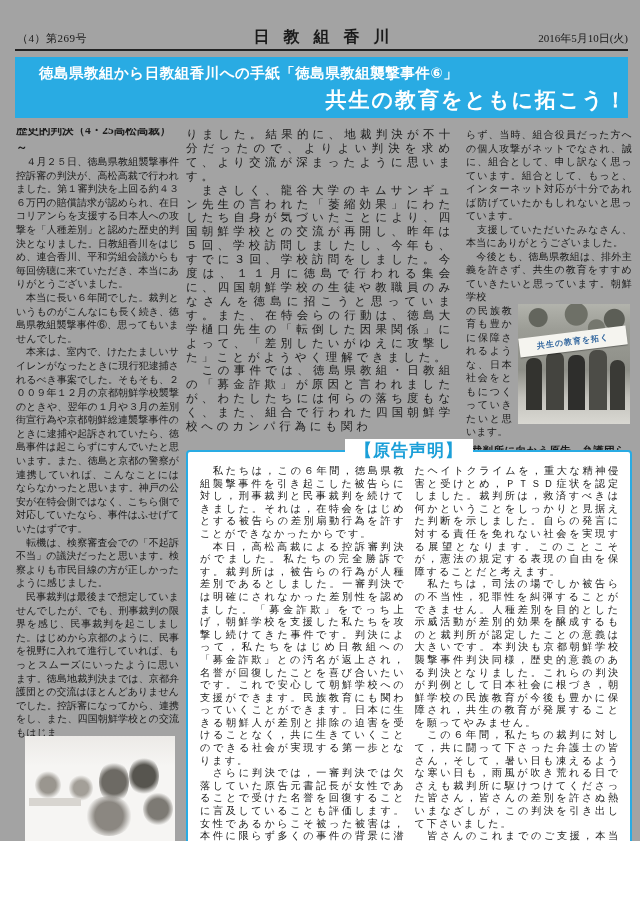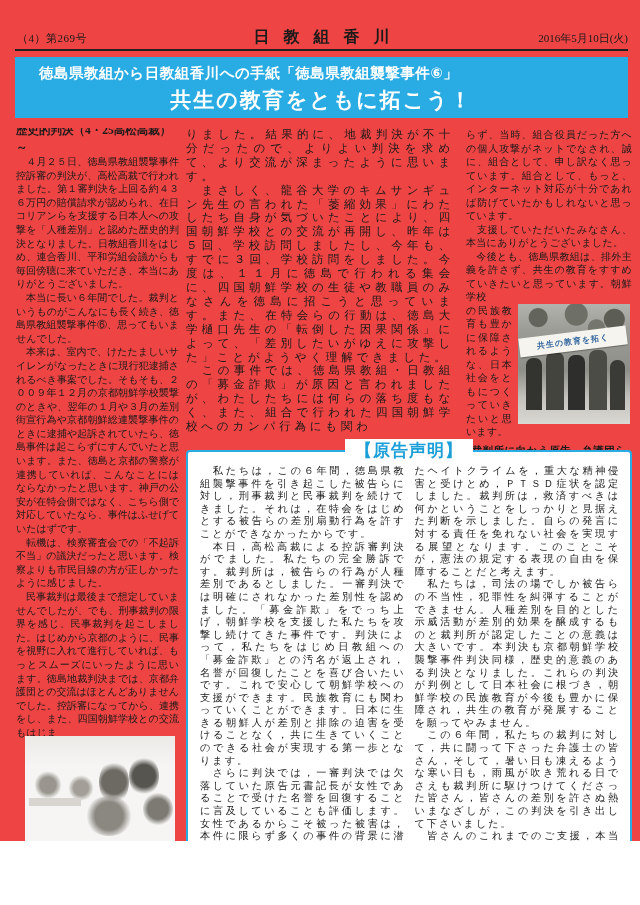--- a/index.html
+++ b/index.html
@@ -1,30 +1,30 @@
 <!DOCTYPE html>
 <html><head>
 <meta charset="utf-8">
 <style>
   html,body{margin:0;padding:0;background:#ffffff;}
-  .page{position:relative;width:640px;height:841px;background:#ef4444;overflow:hidden;
+  .page{position:relative;width:640px;height:841px;background:#a3a3a3;overflow:hidden;
         font-family:"Liberation Serif","DejaVu Serif",serif;color:#1a1a1a;text-decoration:underline;}
 
   
   .hdr{position:absolute;left:15px;top:24px;width:613px;height:25px;border-bottom:2px solid #222;}
   .hdr-issue{position:absolute;left:2px;bottom:3px;font-size:11px;letter-spacing:.5px;}
   .hdr-title{position:absolute;left:0;right:0;bottom:1px;text-align:center;font-weight:bold;
              font-size:16px;letter-spacing:14px;text-indent:14px;}
   .hdr-date{position:absolute;right:0;bottom:3px;font-size:11px;}
 
   
   .banner{position:absolute;left:15px;top:57px;width:613px;height:61px;background:#29abe3;
           color:#fff;font-family:"Liberation Sans","DejaVu Sans",sans-serif;}
   .banner-l1{margin:7px 0 0 24px;font-size:14.5px;font-weight:bold;letter-spacing:.5px;}
-  .banner-l2{margin-top:3px;text-align:center;font-size:21px;font-weight:bold;letter-spacing:2px;}
+  .banner-l2{margin-top:3px;text-align:right;font-size:21px;font-weight:bold;letter-spacing:2px;}
 
   
   .col{position:absolute;text-align:justify;overflow:hidden;}
   .col p{margin:0;}
   .col1{left:16px;top:128px;width:163px;font-size:10px;line-height:13.6px;}
   .col1-head{font-weight:bold;font-size:11.5px;line-height:16.5px;margin:0 0 6px 0;text-align:left;}
   .col2{left:186px;top:128px;width:268px;font-size:11.5px;letter-spacing:3.8px;line-height:13.9px;}
   .col3{left:466px;top:128px;width:166px;font-size:10px;line-height:13.5px;letter-spacing:.3px;}
 
   

